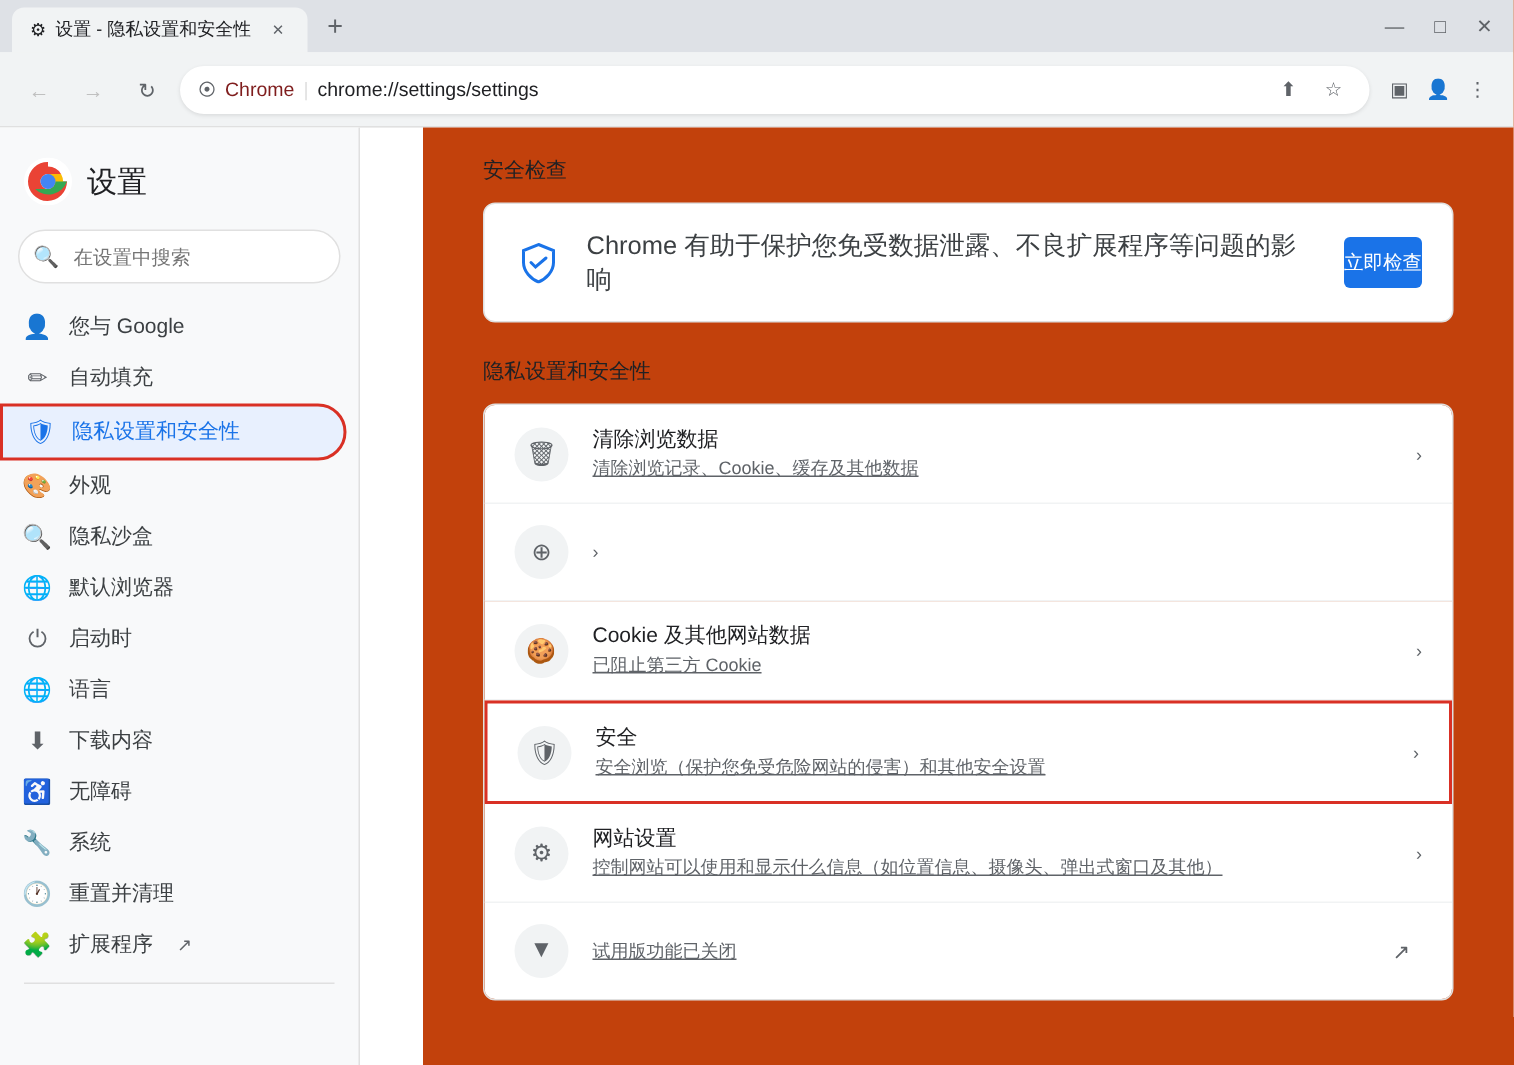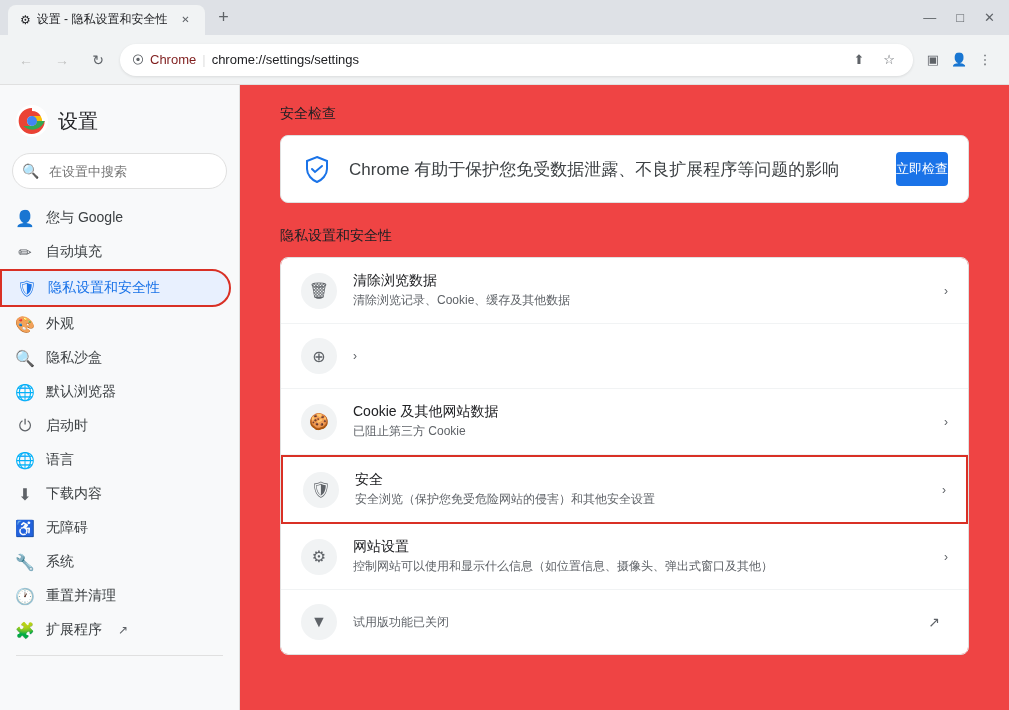--- a/index.html
+++ b/index.html
@@ -99,20 +99,21 @@
       border-radius: 50%;
     }
     .addressbar-right {
       display: flex; gap: 2px; align-items: center;
     }
 
     
     .main-layout {
       display: flex;
       height: calc(710px - 85px);
+      gap: 42px;
     }
 
     
     .sidebar {
       width: 240px;
       min-width: 240px;
       background: #f8f9fa;
       padding: 8px 0;
       overflow-y: auto;
       border-right: 1px solid #e0e0e0;
@@ -179,21 +180,21 @@
     .sidebar-item.active .item-icon { color: #1a73e8; }
     .sidebar-divider {
       height: 1px; background: #e0e0e0;
       margin: 8px 16px;
     }
 
     
     .content {
       flex: 1;
       overflow-y: auto;
-      background: #ef4444;
+      background: #c2410c;
       padding: 0;
       position: relative;
     }
     .content-inner {
       padding: 20px 40px;
     }
 
     .section-title {
       font-size: 14px;
       font-weight: 400;
@@ -266,20 +267,21 @@
     }
     .privacy-item-text { flex: 1; }
     .privacy-item-title {
       font-size: 14px;
       color: #202124;
       margin-bottom: 2px;
     }
     .privacy-item-desc {
       font-size: 12px;
       color: #5f6368;
+      text-decoration: underline;
     }
     .privacy-item-arrow {
       color: #5f6368;
       font-size: 12px;
     }
     .privacy-item-ext {
       color: #5f6368;
       font-size: 14px;
       margin-right: 8px;
     }

